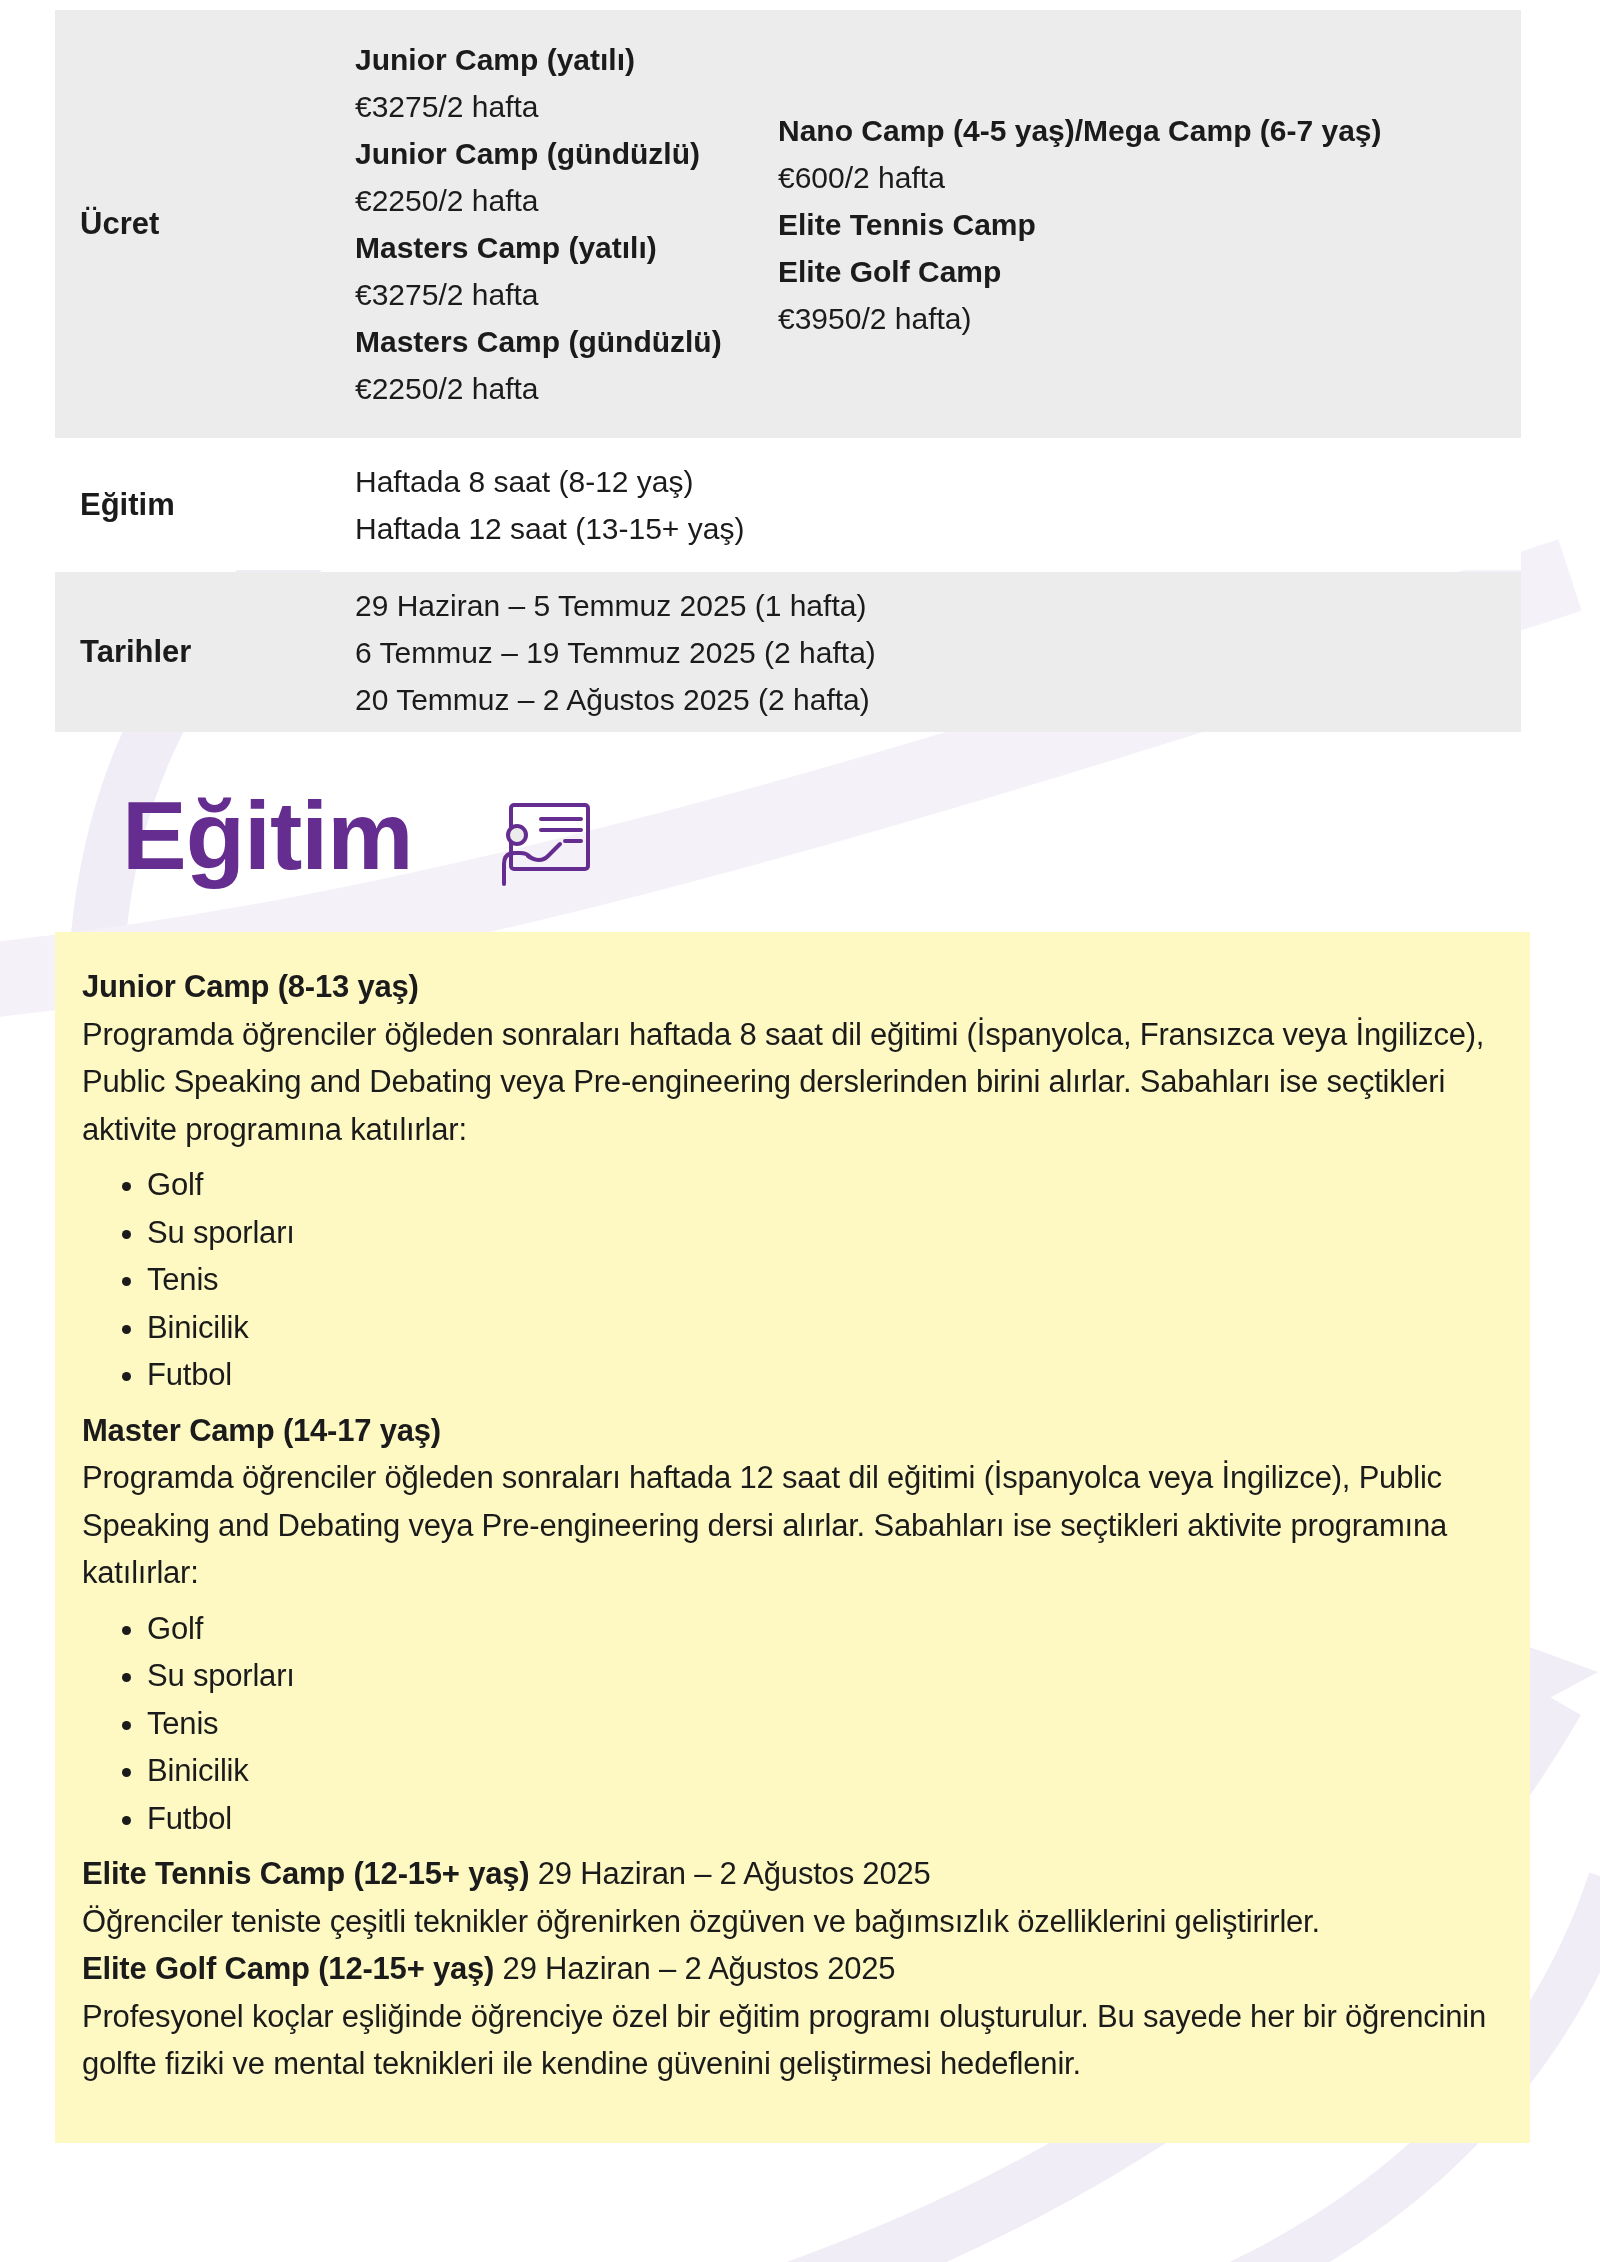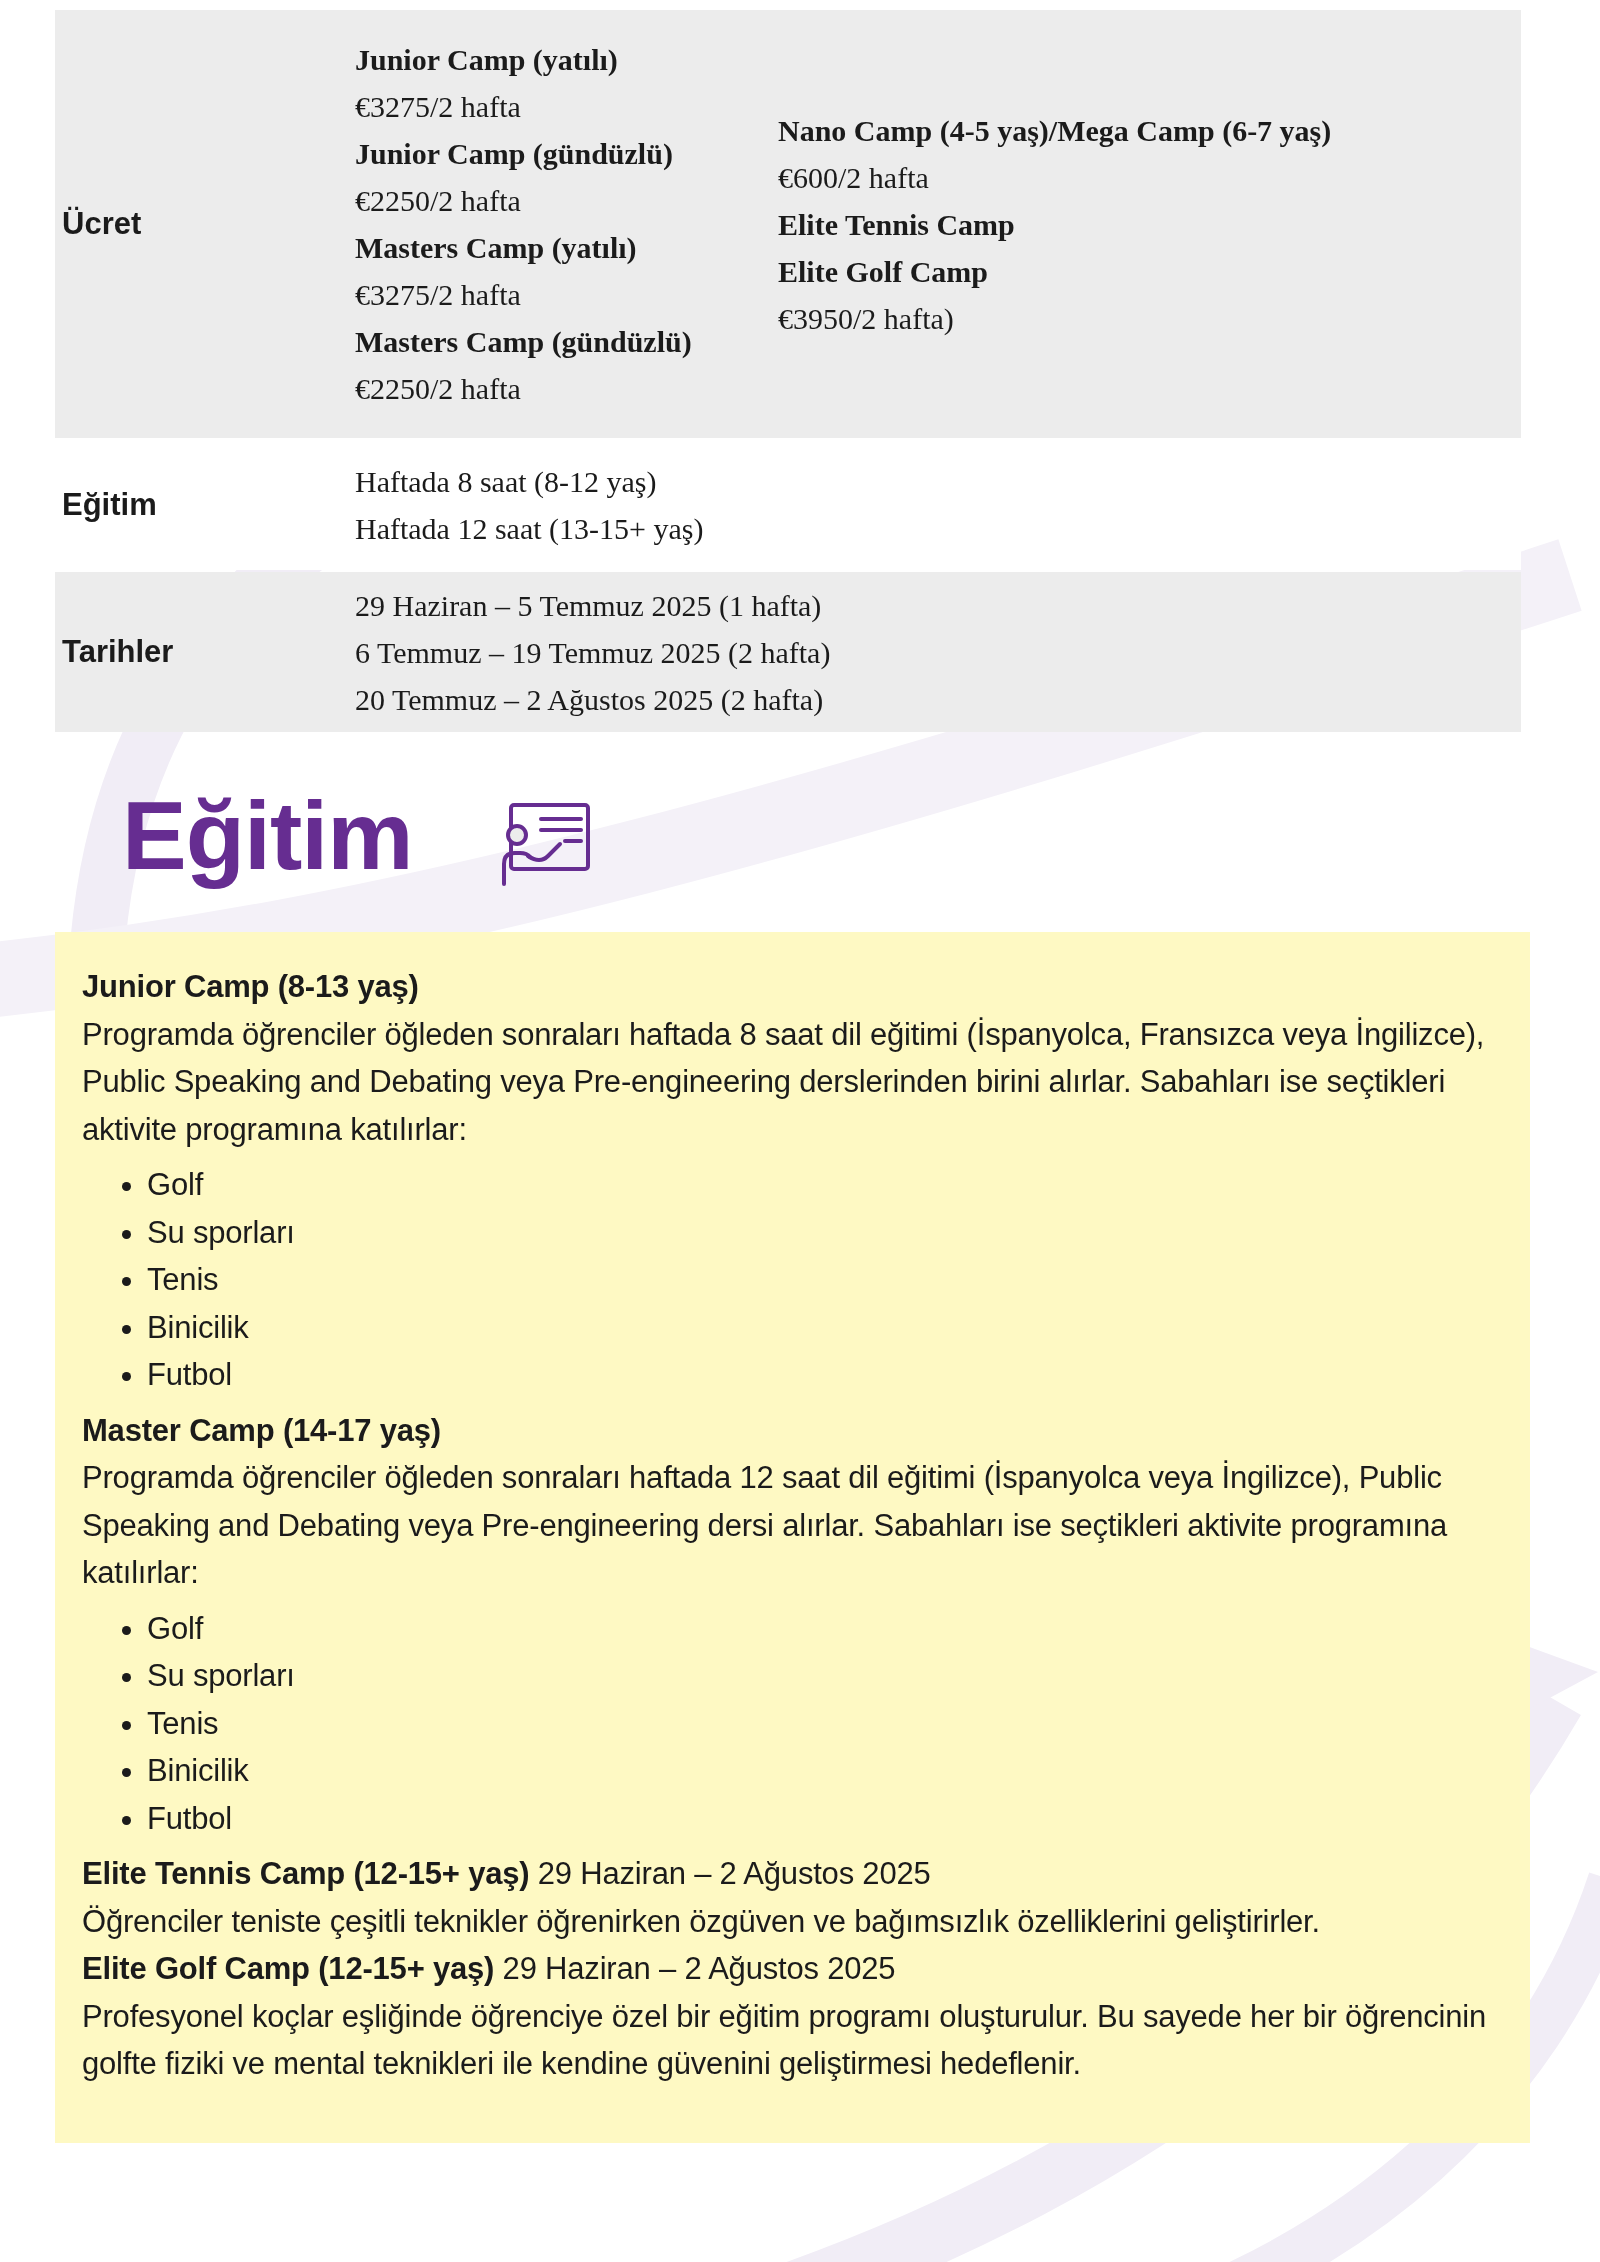--- a/index.html
+++ b/index.html
@@ -7,22 +7,22 @@
     width:1600px;height:2262px;position:relative;background:#ffffff;
     font-family:"Liberation Sans",sans-serif;color:#1b1b1b;overflow:hidden;
   }
   .deco{position:absolute;left:0;top:0;z-index:0;}
   
   .info-table{position:absolute;left:55px;top:10px;width:1466px;z-index:1;}
   .t-row{display:flex;background:#ececec;margin-bottom:2px;align-items:center;}
   .t-row.r0{height:428px;}
   .t-row.r1{height:130px;background:#ffffff;}
   .t-row.r2{height:160px;margin-bottom:0;}
-  .t-label{width:300px;padding-left:7px;box-sizing:border-box;font-weight:700;font-size:31px;}
-  .t-col{font-size:30px;line-height:47px;font-family:Liberation Serif, serif;}
+  .t-label{width:300px;padding-left:25px;box-sizing:border-box;font-weight:700;font-size:31px;}
+  .t-col{font-size:30px;line-height:47px;}
   .t-col2{width:423px;}
   .t-col3{flex:1;}
   .t-line{white-space:nowrap;}
   .t-line.b{font-weight:700;}
   
   .section-title{
     position:absolute;left:122px;top:783px;z-index:1;
     font-size:97px;line-height:1.1;font-weight:700;color:#662d91;letter-spacing:-1px;
   }
   .section-icon{position:absolute;left:490px;top:802px;z-index:1;}

